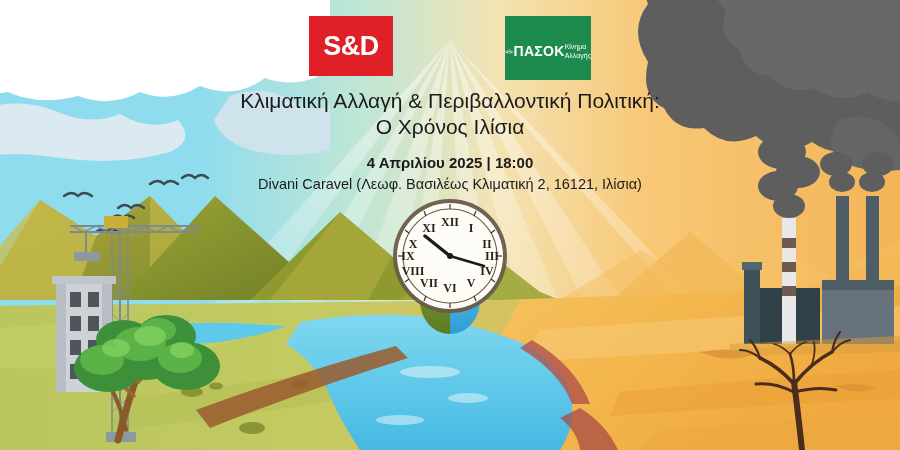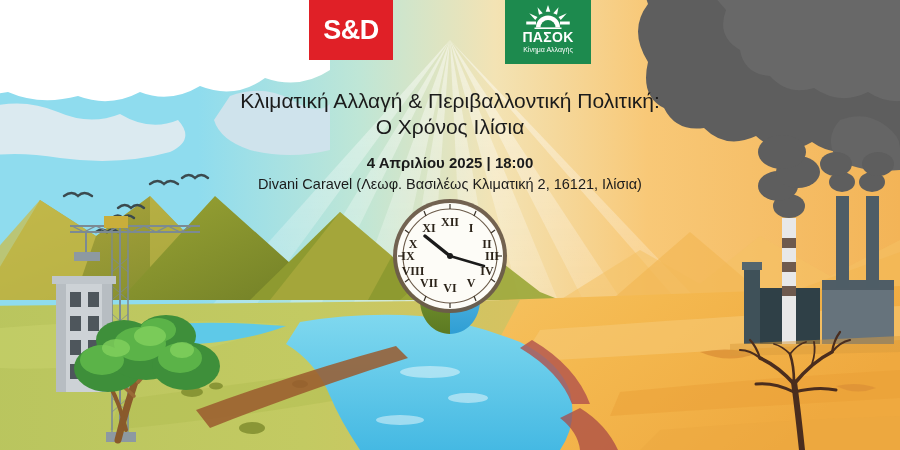--- a/index.html
+++ b/index.html
@@ -10,33 +10,33 @@
   #banner{
     position:relative;
     width:900px;height:450px;
     overflow:hidden;
   }
   .layer{position:absolute;left:0;top:0;width:900px;height:450px;}
   svg.layer{display:block;}
 
   
   .logo-row{
-    position:absolute;top:0;left:0;width:900px;height:66px;
+    position:absolute;top:16px;left:0;width:900px;height:66px;
     display:flex;justify-content:center;align-items:flex-start;
     gap:82px;z-index:40;
   }
   .logo-sd{
     width:84px;height:60px;background:#e02027;
     display:flex;align-items:center;justify-content:center;
     color:#fff;font-weight:bold;font-size:27px;letter-spacing:-.5px;
     font-family:"Liberation Sans",sans-serif;
   }
   .logo-pasok{
     width:86px;height:64px;background:#1d8a4e;
-    display:flex;flex-direction:column;align-items:center;justify-content:flex-start;
+    display:flex;flex-direction:row;align-items:center;justify-content:flex-start;
     padding-top:5px;box-sizing:border-box;margin-left:30px;
   }
   .pasok-sun{width:46px;height:24px;display:block;}
   .pasok-name{
     color:#fff;font-weight:bold;font-size:14px;line-height:14px;
     margin-top:1px;letter-spacing:.3px;
     font-family:"Liberation Sans",sans-serif;
   }
   .pasok-sub{
     color:#fff;font-size:7px;line-height:9px;margin-top:1px;

